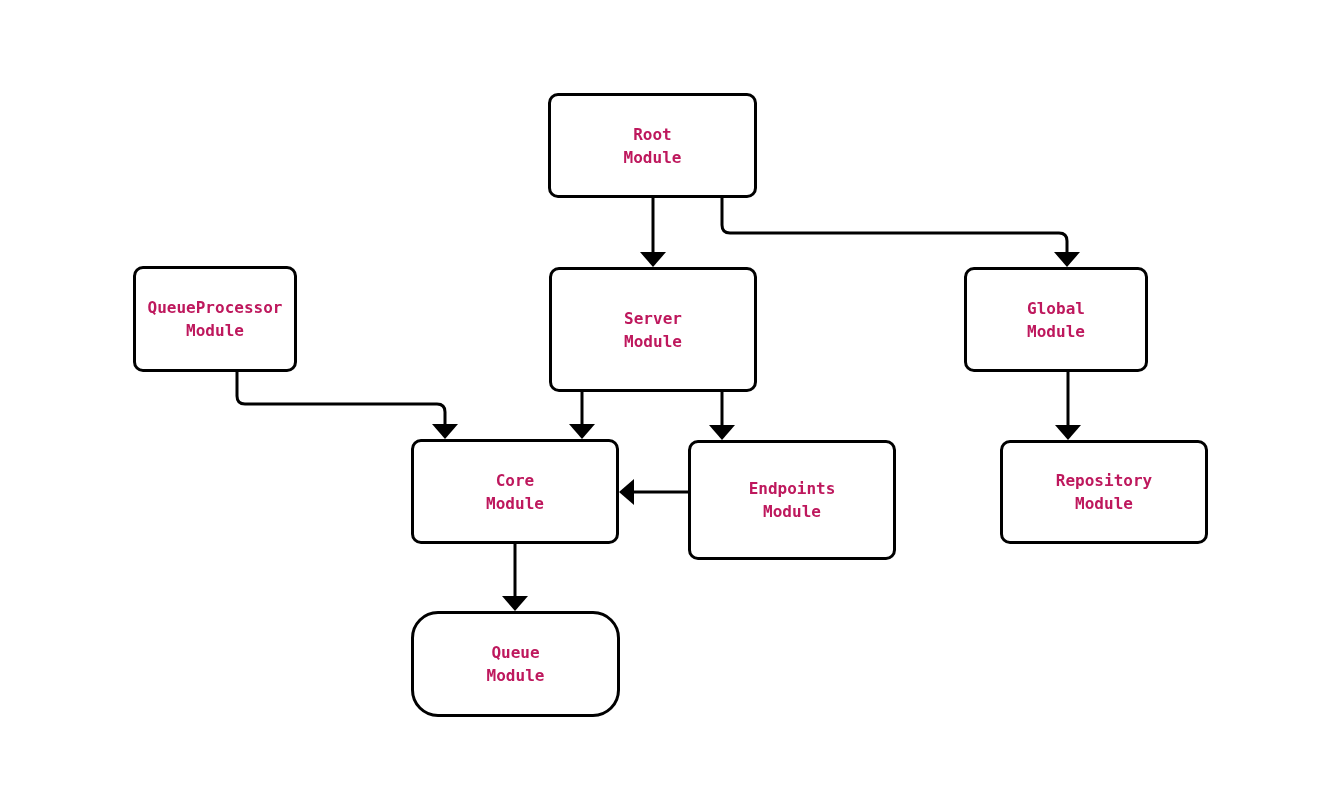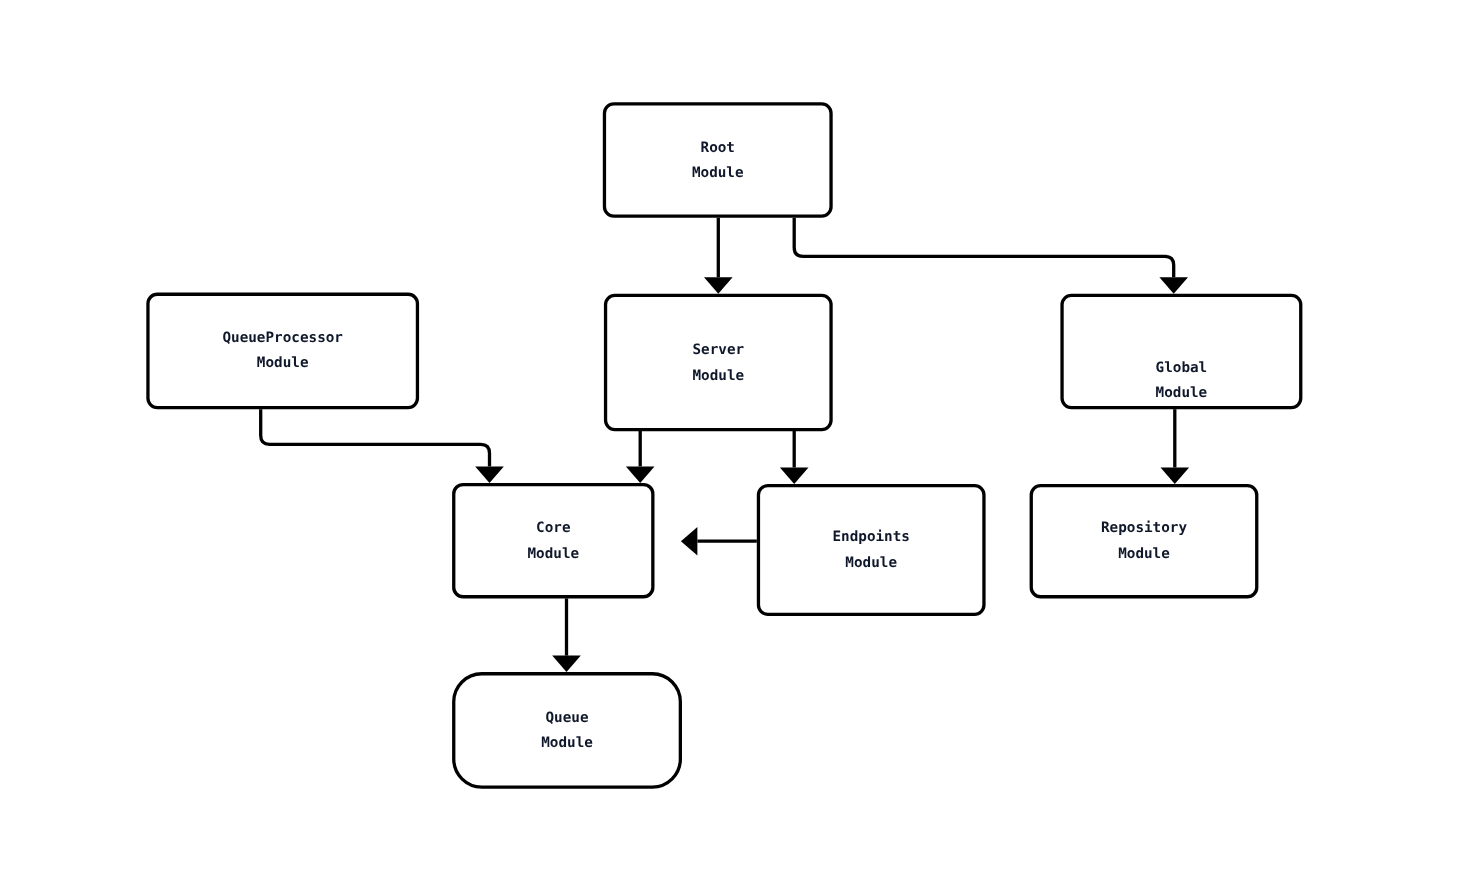--- a/index.html
+++ b/index.html
@@ -29,23 +29,23 @@
     background: #ffffff;
     border: 3px solid #000000;
     border-radius: 10px;
     display: flex;
     align-items: center;
     justify-content: center;
     text-align: center;
   }
   .node-label {
     font-weight: bold;
-    font-size: 13px;
+    font-size: 16px;
     line-height: 23px;
-    color: #0f172a;
+    color: #be185d;
     white-space: pre-line;
     letter-spacing: 0;
   }
 </style>
 </head>
 <body>
 
 <div id="canvas">
   <svg id="edges" xmlns="http://www.w3.org/2000/svg" viewBox="0 0 1337 809">
       <path d="M 653 198 L 653 252" fill="none" stroke="#000000" stroke-width="3"></path>
@@ -63,41 +63,41 @@
       <path d="M 1068 372 L 1068 425" fill="none" stroke="#000000" stroke-width="3"></path>
       <polygon points="1068,440 1055,425 1081,425" fill="#000000"></polygon>
       <path d="M 515 544 L 515 596" fill="none" stroke="#000000" stroke-width="3"></path>
       <polygon points="515,611 502,596 528,596" fill="#000000"></polygon>
     </svg>
 
   <div class="node" style="left: 548px; top: 93px; width: 209px; height: 105px;">
     <span class="node-label">Root
 Module</span>
   </div>
-  <div class="node" style="left: 133px; top: 266px; width: 248px; height: 106px;">
+  <div class="node" style="left: 133px; top: 266px; width: 164px; height: 106px;">
     <span class="node-label">QueueProcessor
 Module</span>
   </div>
   <div class="node" style="left: 549px; top: 267px; width: 208px; height: 125px;">
     <span class="node-label">Server
 Module</span>
   </div>
-  <div class="node" style="left: 964px; top: 267px; width: 220px; height: 105px; align-items: flex-end;">
+  <div class="node" style="left: 964px; top: 267px; width: 184px; height: 105px;">
     <span class="node-label">Global
 Module</span>
   </div>
-  <div class="node" style="left: 411px; top: 439px; width: 184px; height: 105px;">
+  <div class="node" style="left: 411px; top: 439px; width: 208px; height: 105px;">
     <span class="node-label">Core
 Module</span>
   </div>
   <div class="node" style="left: 688px; top: 440px; width: 208px; height: 120px;">
     <span class="node-label">Endpoints
 Module</span>
   </div>
-  <div class="node" style="left: 936px; top: 440px; width: 208px; height: 104px;">
+  <div class="node" style="left: 1000px; top: 440px; width: 208px; height: 104px;">
     <span class="node-label">Repository
 Module</span>
   </div>
   <div class="node" style="left: 411px; top: 611px; width: 209px; height: 106px; border-radius: 27px;">
     <span class="node-label">Queue
 Module</span>
   </div>
 </div>
 
 </body></html>

